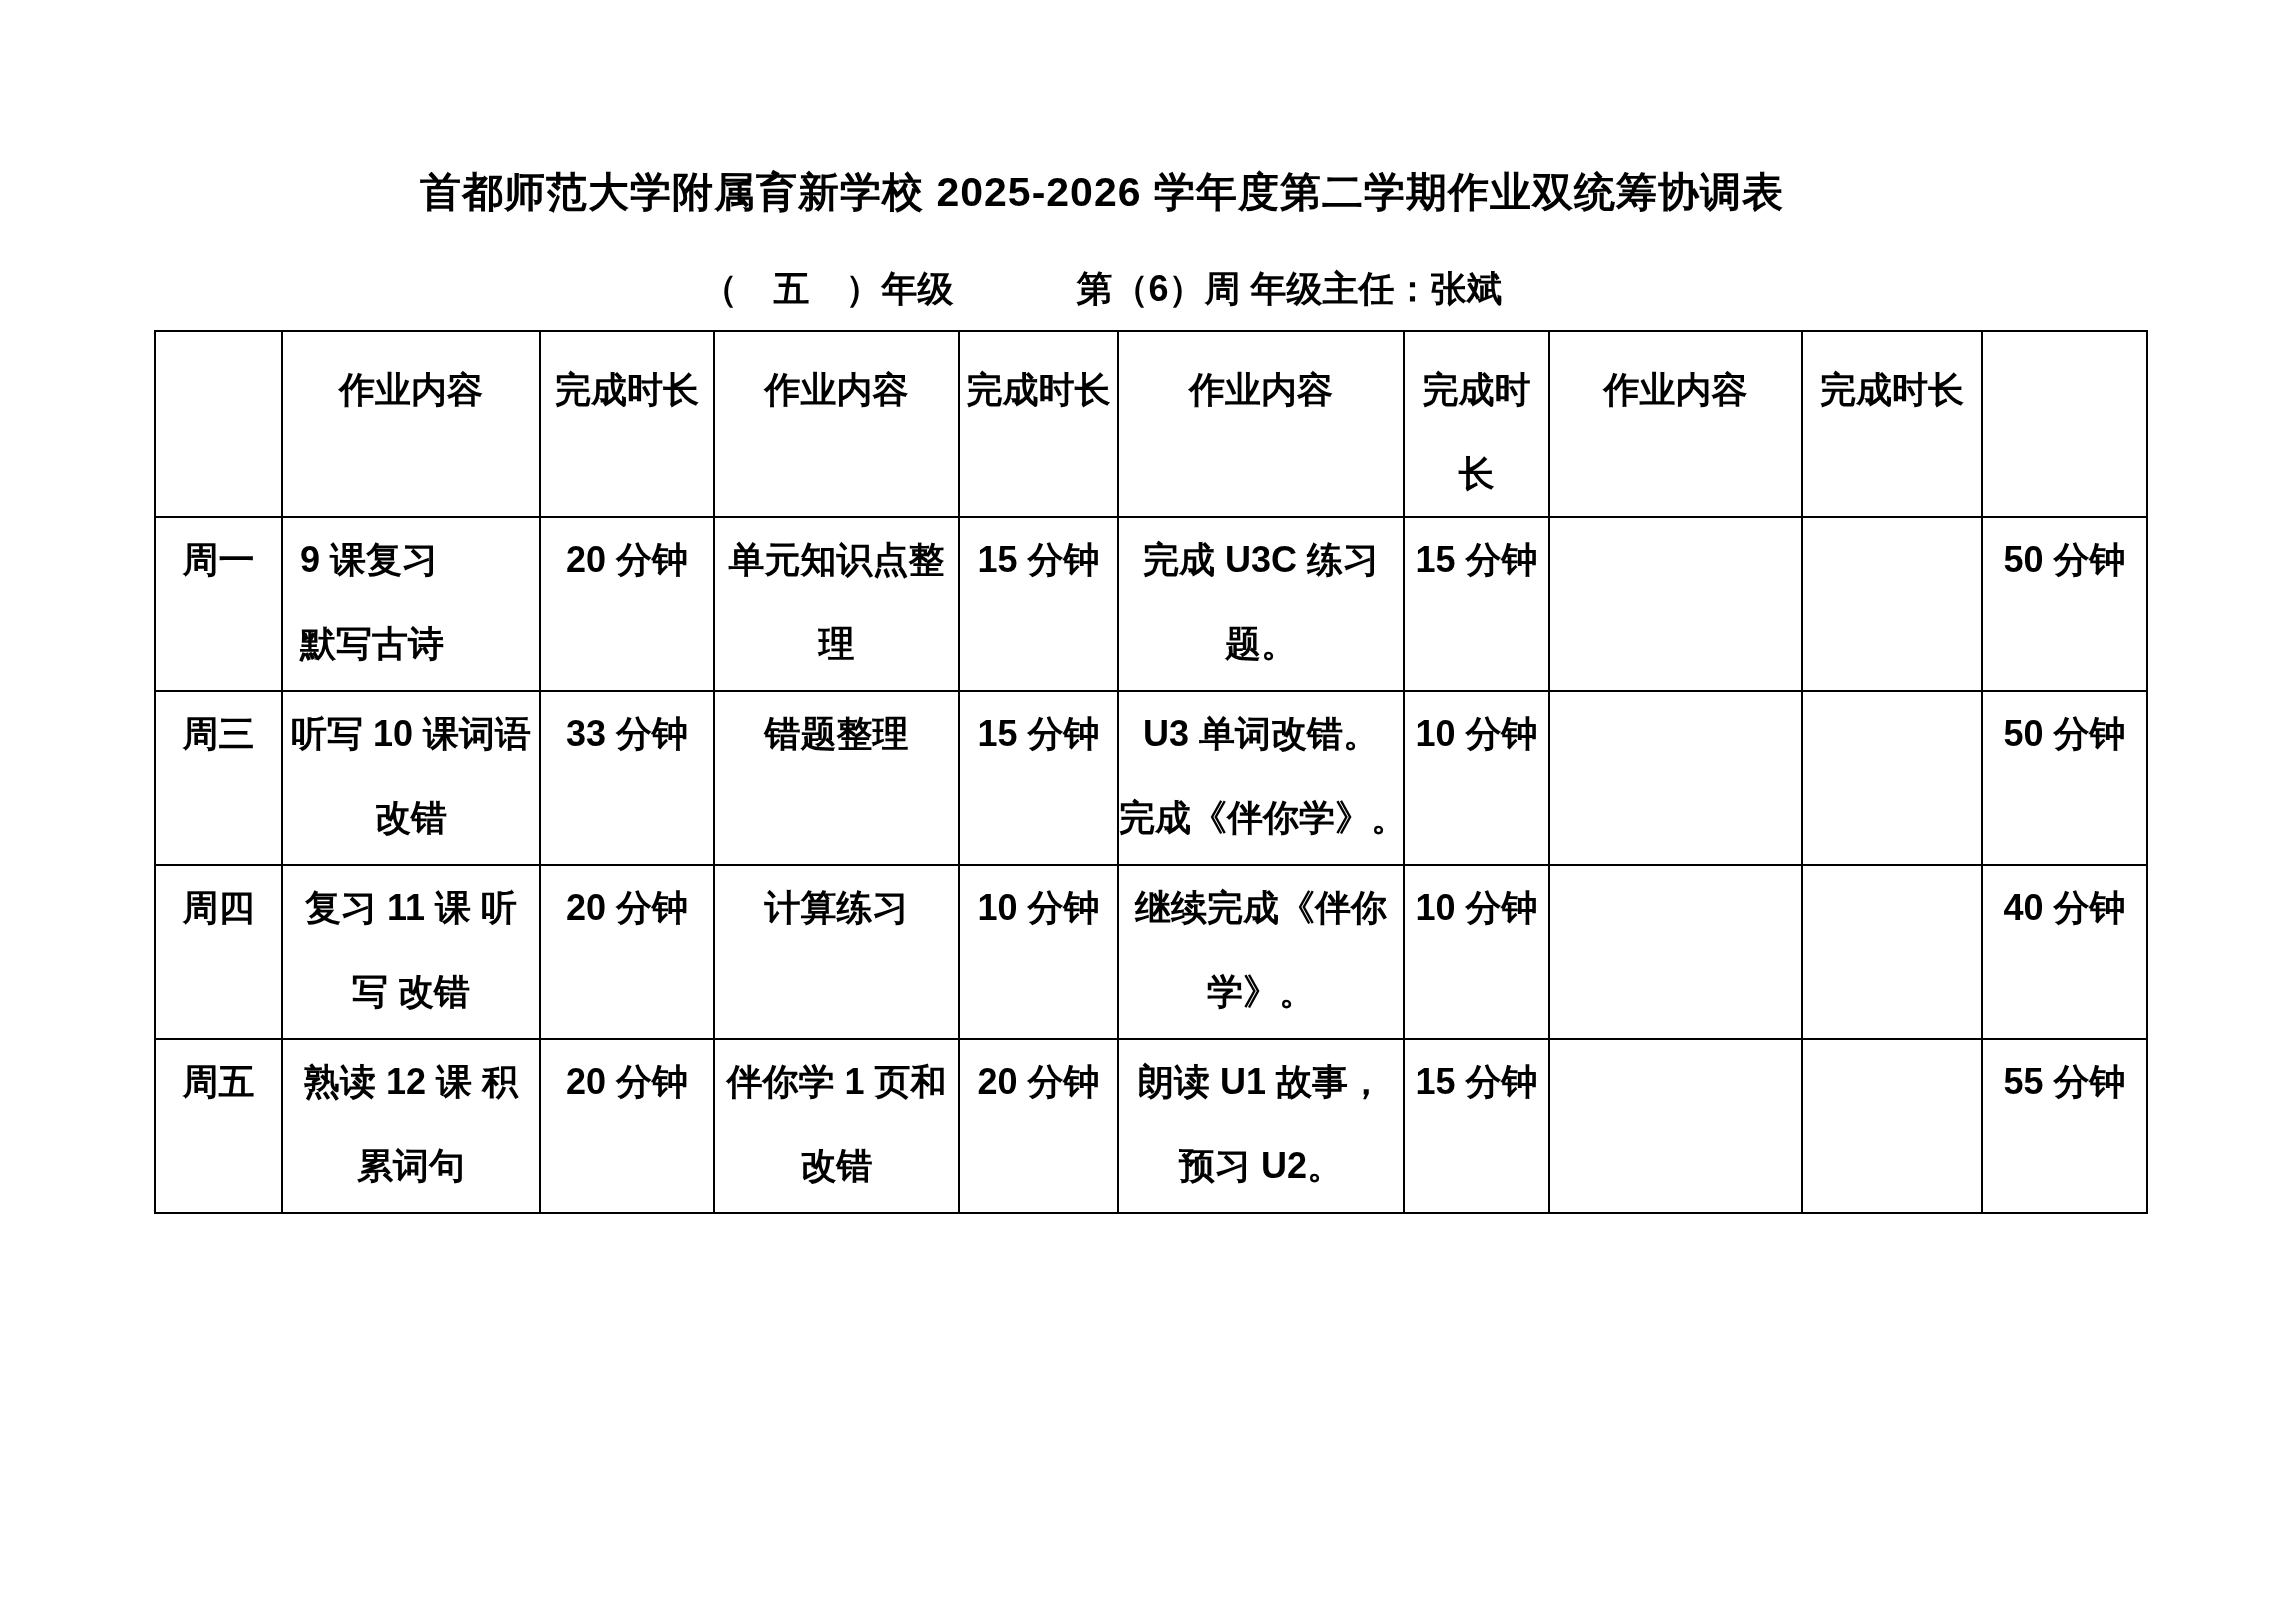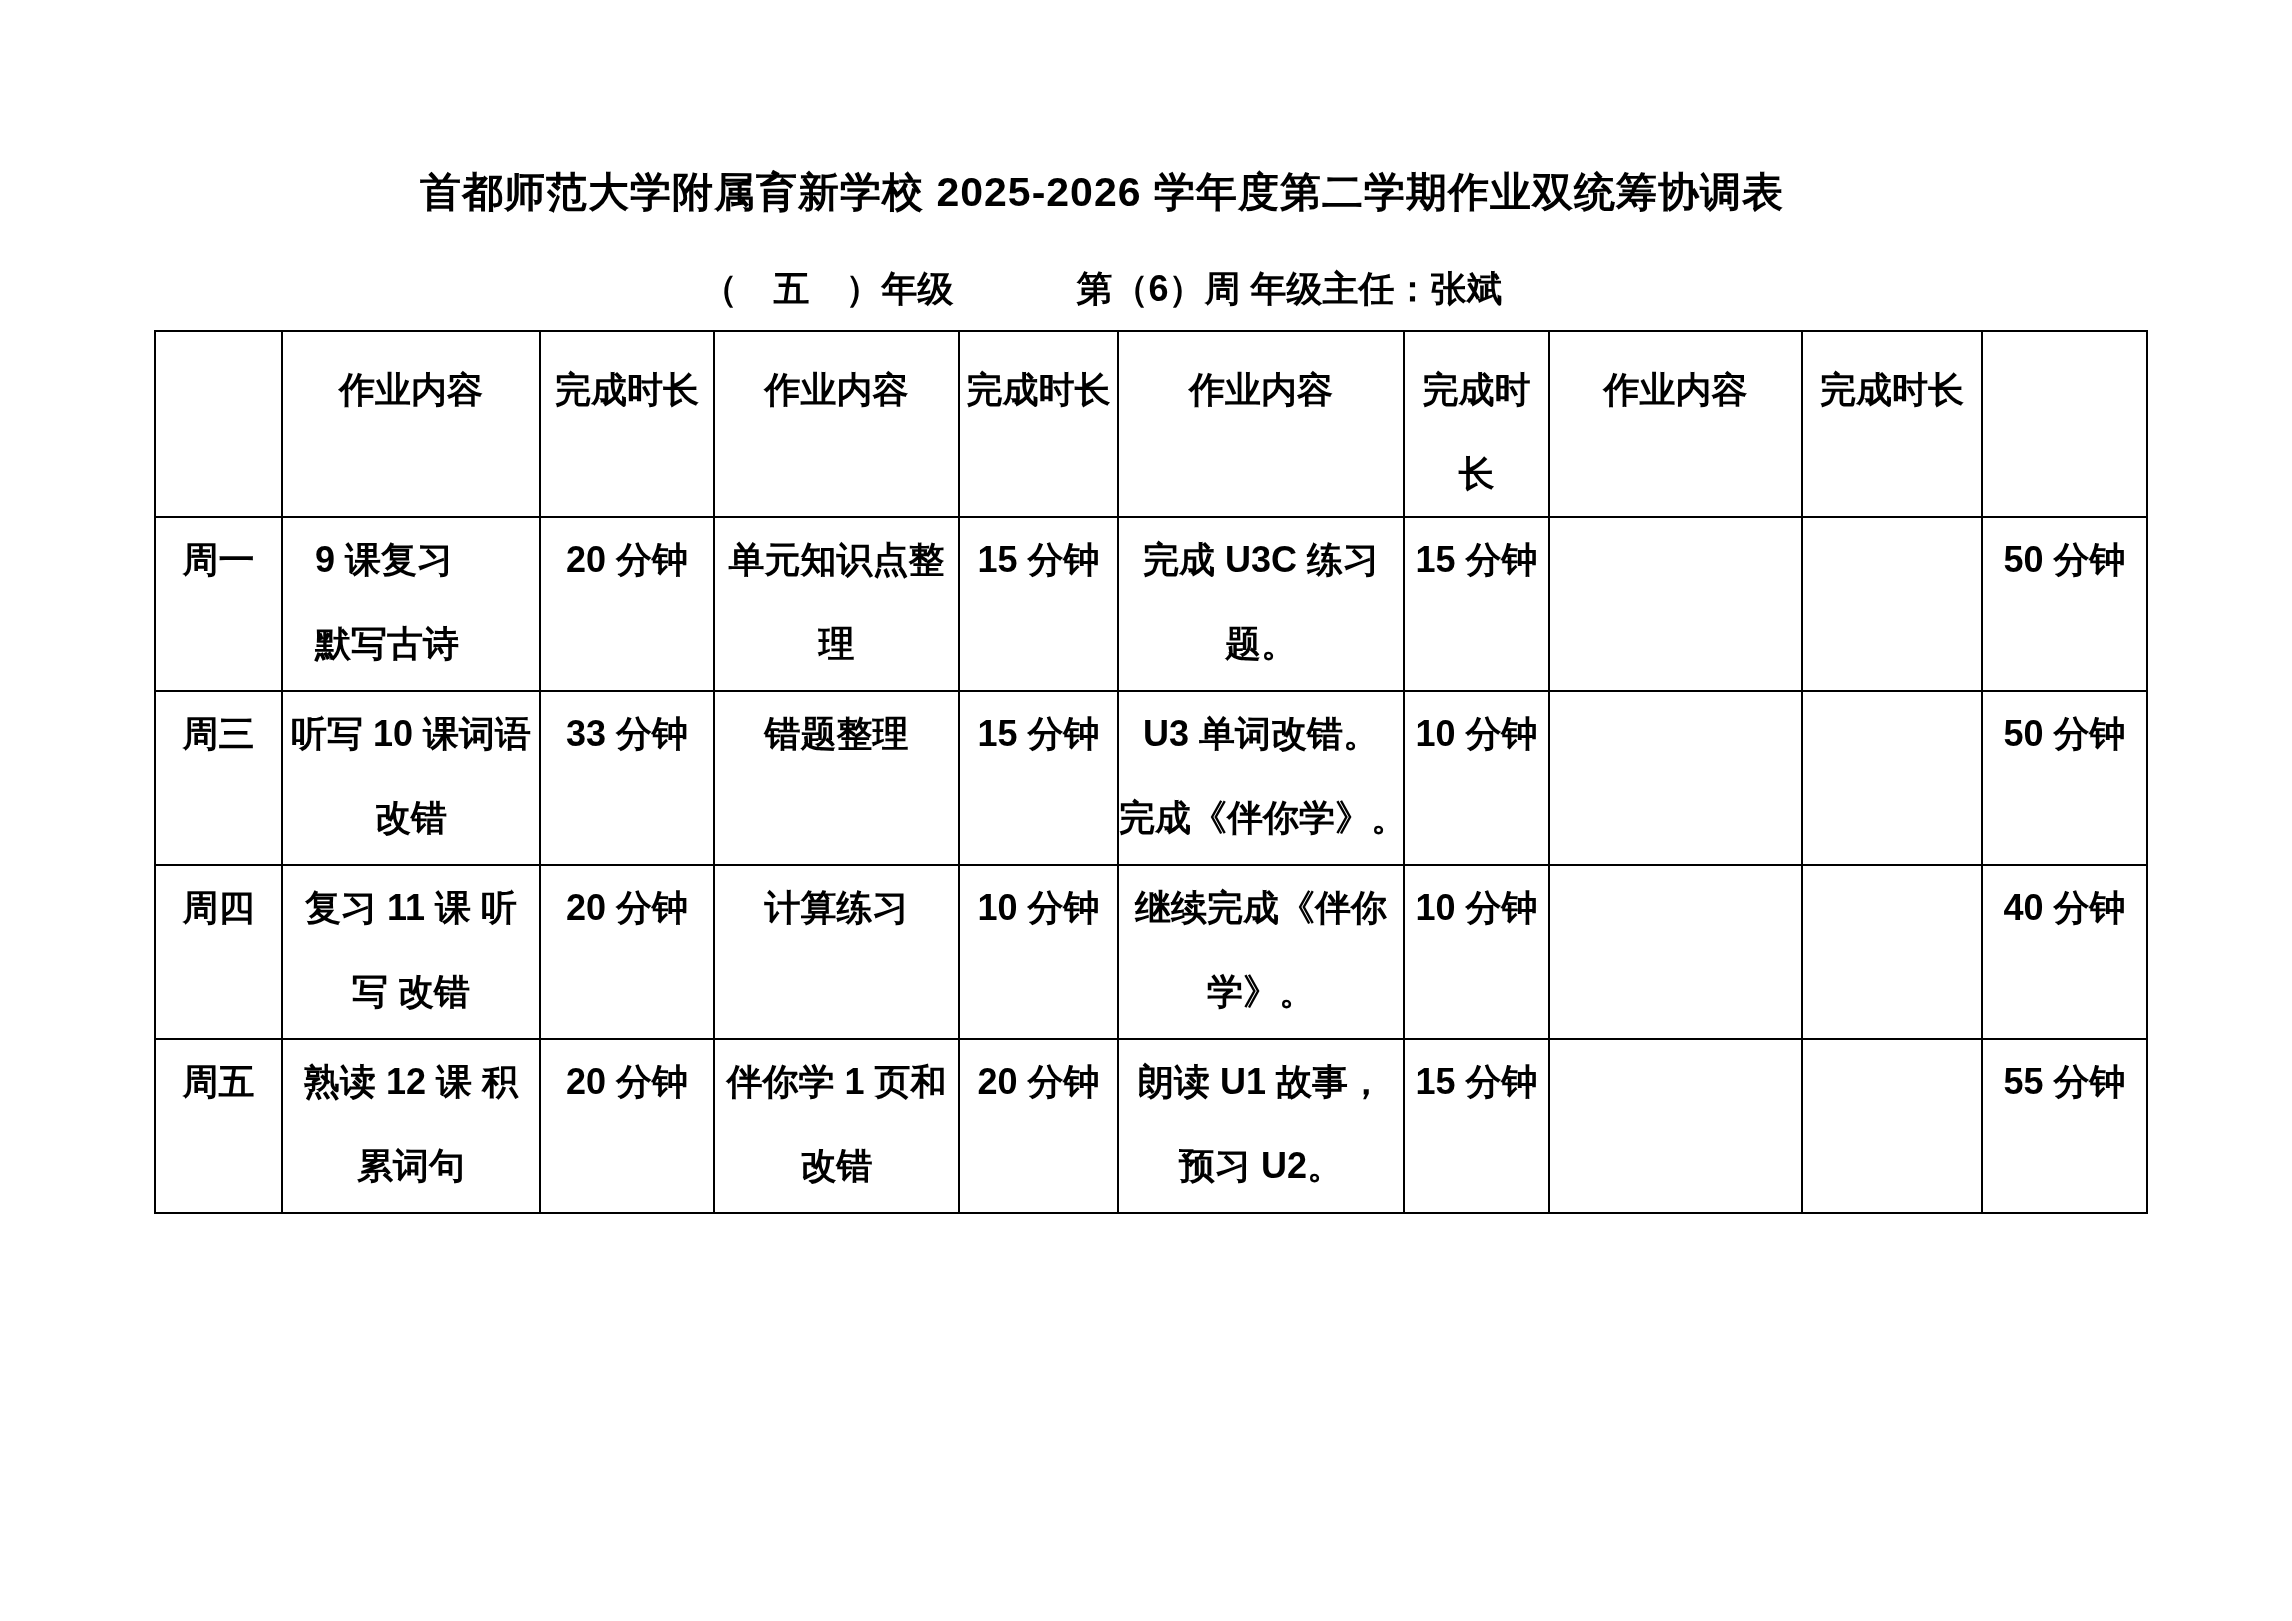--- a/index.html
+++ b/index.html
@@ -67,21 +67,21 @@
     line-height: 84px;
     padding: 16px 2px 0 2px;
   }
   tbody tr { height: 174px; }
   tbody td { padding-top: 2px; }
   td.day { line-height: 84px; }
   .line {
     line-height: 84px;
     white-space: nowrap;
   }
-  td.cell.left { text-align: left; padding-left: 32px; }
+  td.cell.left { text-align: left; padding-left: 17px; }
 </style>
 </head>
 <body>
 
 <div class="page">
   <div class="doc-title">首都师范大学附属育新学校 2025-2026 学年度第二学期作业双统筹协调表</div>
   <div class="doc-subtitle">
     <span class="grade">（　五　）年级</span>
     <span class="week">第（6）周</span>
     <span class="director">年级主任：张斌</span>

